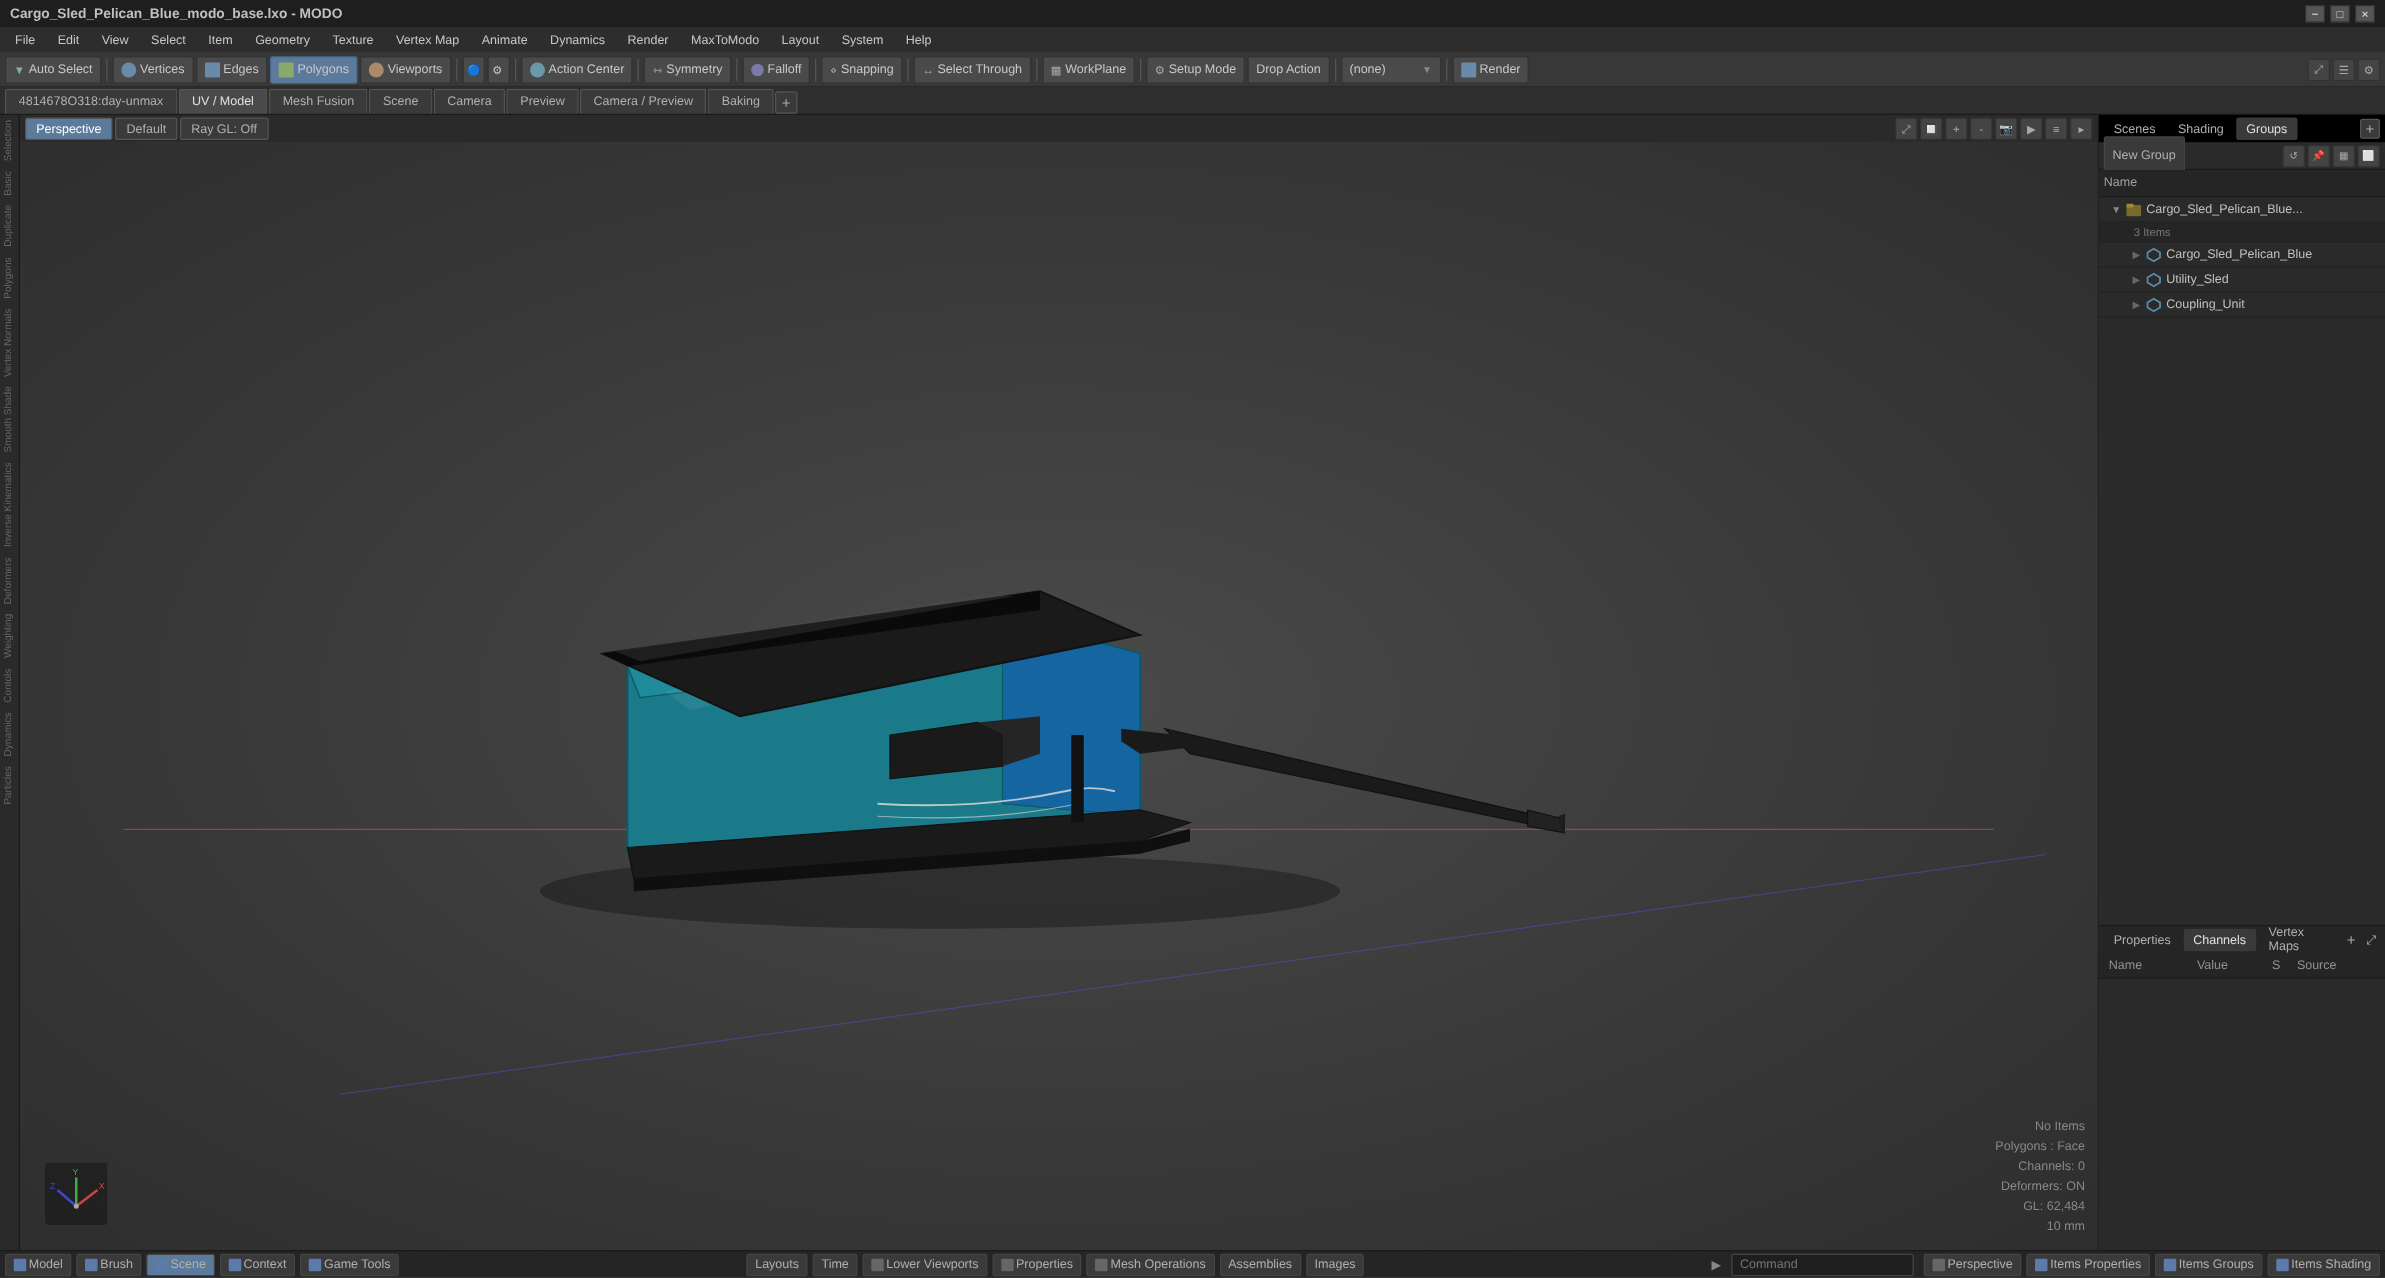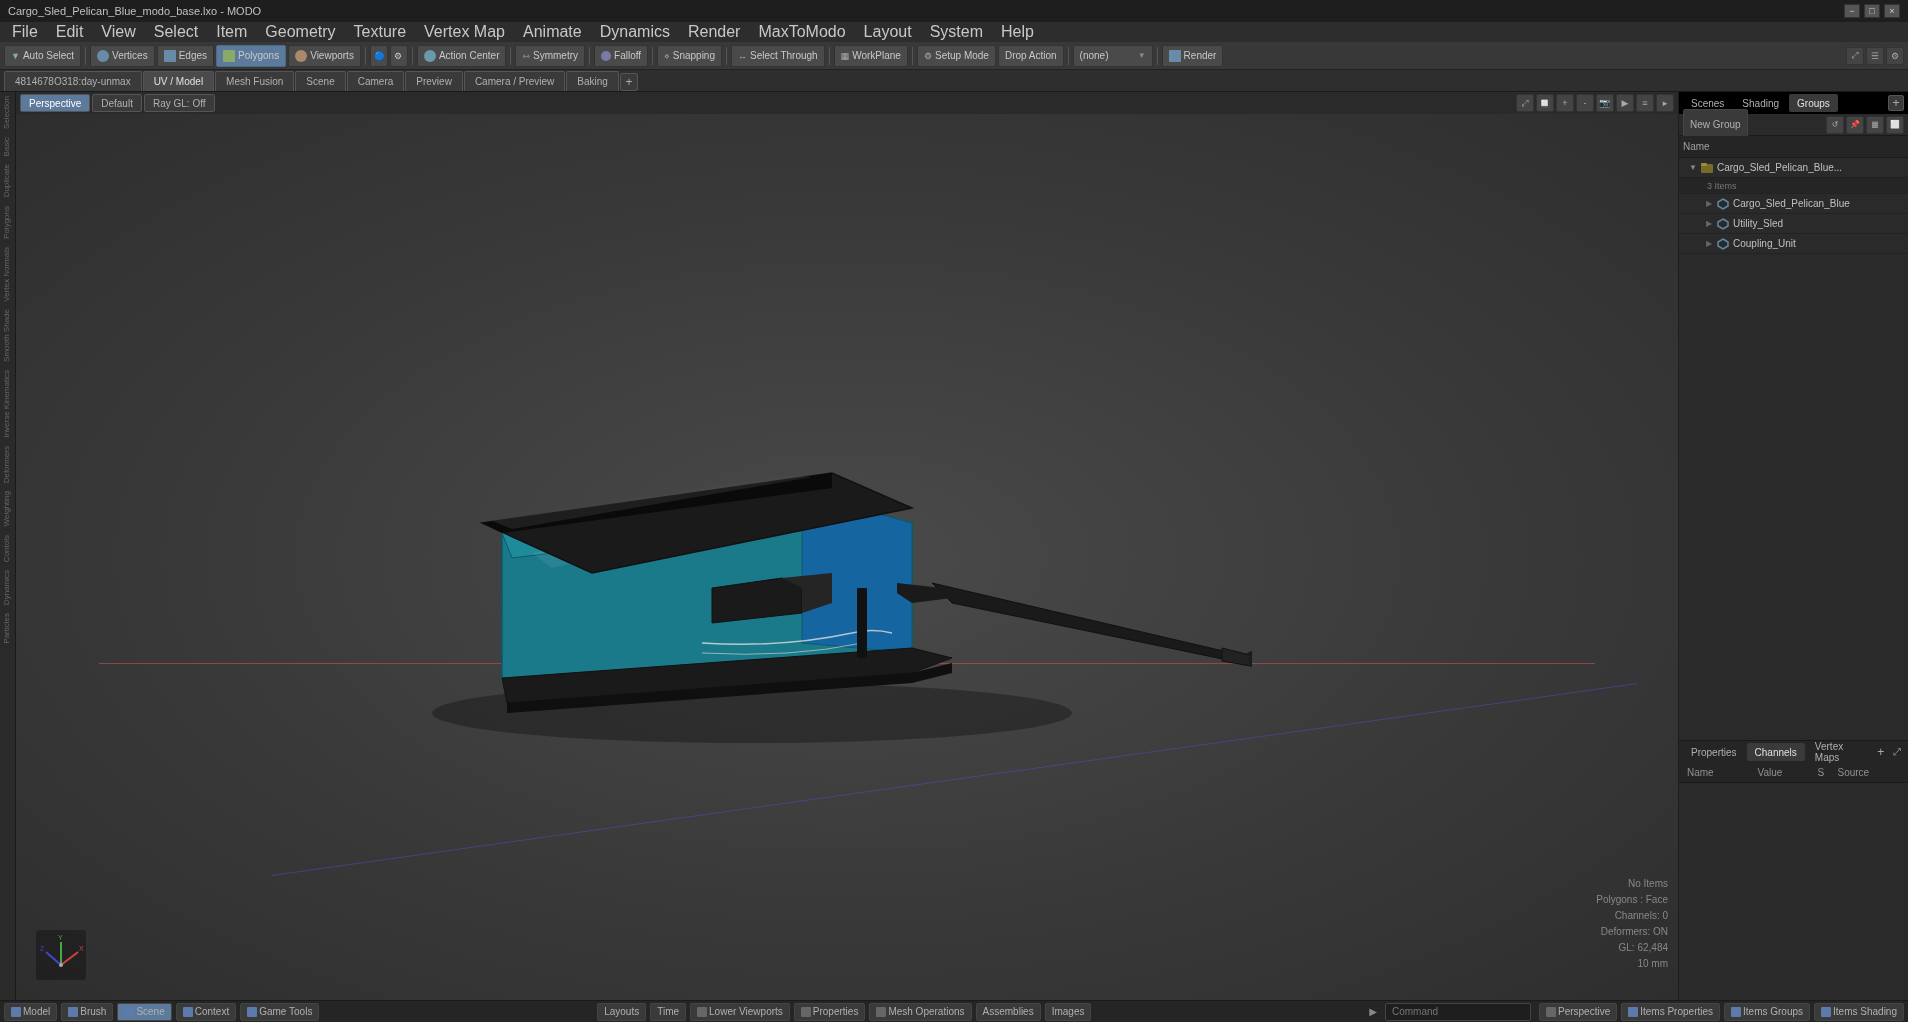--- a/index.html
+++ b/index.html
@@ -15,20 +15,21 @@
     }
 
     
     #title-bar {
       height: 22px;
       background: #1e1e1e;
       display: flex;
       align-items: center;
       padding: 0 8px;
       justify-content: space-between;
+      font-weight: bold;
     }
     #title-bar .title {
       font-size: 11px;
       color: #c0c0c0;
     }
     #title-bar .window-controls {
       display: flex;
       gap: 4px;
     }
     #title-bar .win-btn {
@@ -48,21 +49,21 @@
     #menu-bar {
       height: 20px;
       background: #2d2d2d;
       display: flex;
       align-items: center;
       padding: 0 4px;
       gap: 2px;
     }
     .menu-item {
       padding: 2px 8px;
-      font-size: 16px;
+      font-size: 10px;
       color: #c8c8c8;
       cursor: pointer;
       border-radius: 2px;
     }
 
     
     #toolbar {
       height: 28px;
       background: #383838;
       display: flex;
@@ -227,21 +228,21 @@
     #sled-svg {
       position: absolute;
       top: 45%;
       left: 50%;
       transform: translate(-50%, -50%);
     }
 
     
     #viewport-info {
       position: absolute;
-      bottom: 28px;
+      bottom: 10px;
       right: 10px;
       text-align: right;
       font-size: 10px;
       color: #888;
       line-height: 1.6;
     }
 
     
     #gizmo {
       position: absolute;

